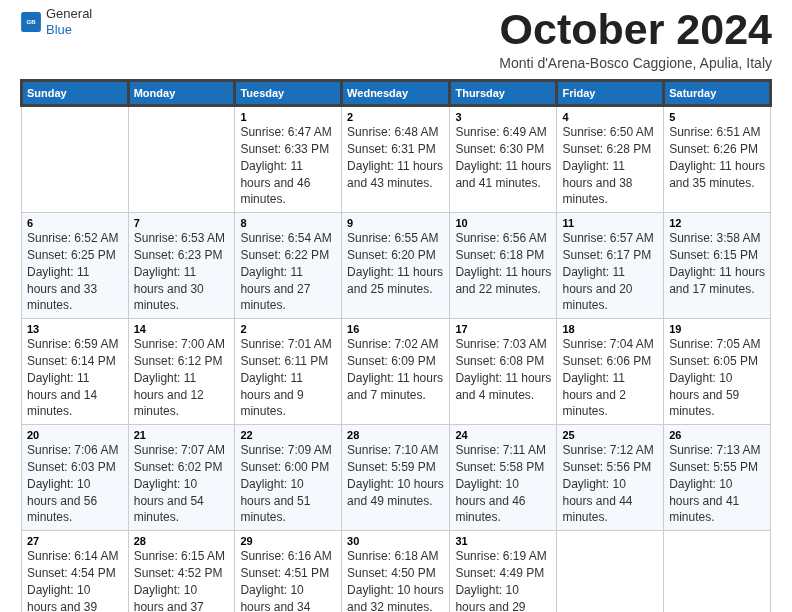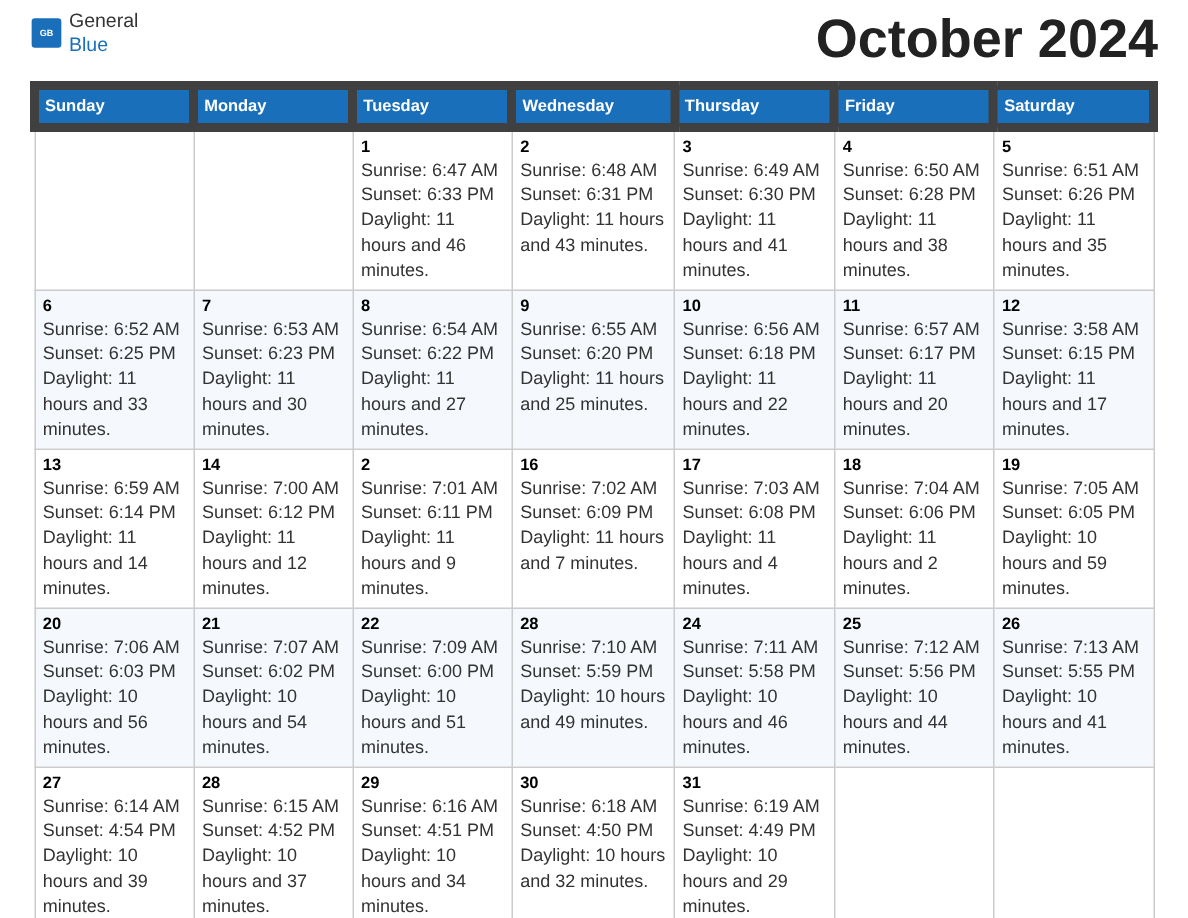--- a/index.html
+++ b/index.html
@@ -39,21 +39,21 @@
     }
     .logo-icon {
       width: 22px;
       height: 22px;
       margin-right: 2px;
     }
     .title-section {
       text-align: right;
     }
     .month-title {
-      font-size: 36px;
+      font-size: 43px;
       font-weight: bold;
       color: #222;
       line-height: 1.1;
     }
     .location-title {
       font-size: 14px;
       color: #444;
       margin-top: 2px;
     }
     .calendar {
@@ -62,21 +62,21 @@
       margin-top: 8px;
       font-size: 10.5px;
     }
     .calendar th {
       background: #1a6fbb;
       color: #fff;
       padding: 5px 4px;
       text-align: left;
       font-size: 11px;
       font-weight: bold;
-      border: 6px solid #404040;
+      border: 3px solid #404040;
     }
     .calendar td {
       border: 1px solid #ccc;
       padding: 4px 5px;
       vertical-align: top;
       width: 113px;
       min-height: 75px;
       background: #fff;
     }
     .calendar tr:nth-child(even) td {
@@ -108,20 +108,21 @@
         <rect x="2" y="2" width="36" height="36" rx="4" fill="#1a6fbb"></rect>
         <text x="20" y="24" text-anchor="middle" fill="white" font-size="11" font-family="Arial" font-weight="bold">GB</text>
       </svg>
       <div class="logo-text">
         <span class="general">General</span><br>
         <span class="blue">Blue</span>
       </div>
     </div>
     <div class="title-section">
       <div class="month-title">October 2024</div>
+      <div class="location-title">Monti d'Arena-Bosco Caggione, Apulia, Italy</div>
     </div>
   </div>
 
   <table class="calendar">
     <thead>
       <tr>
       <th>Sunday</th>
           <th>Monday</th>
           <th>Tuesday</th>
           <th>Wednesday</th>

